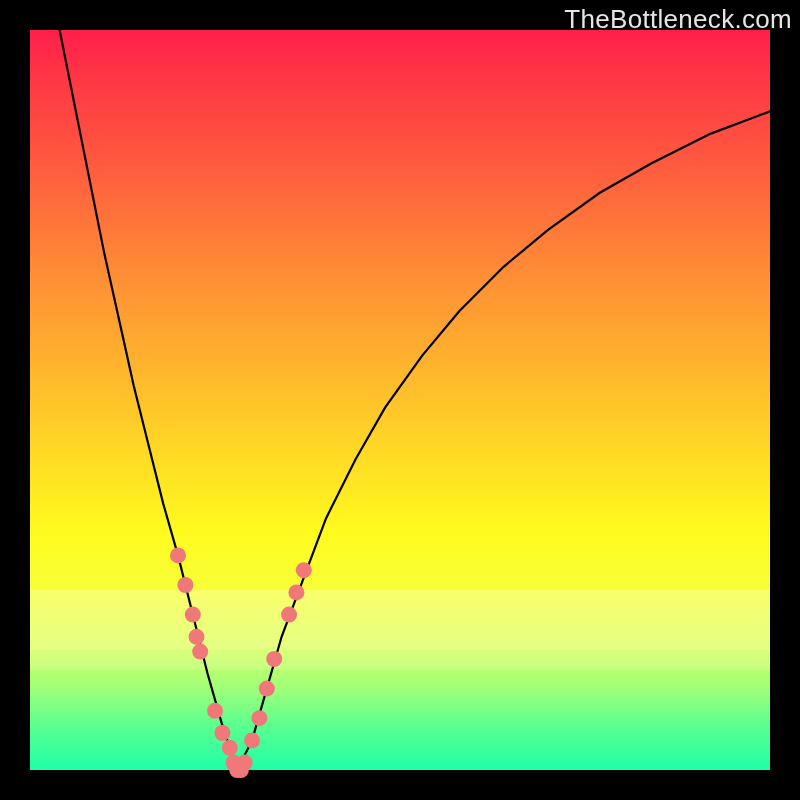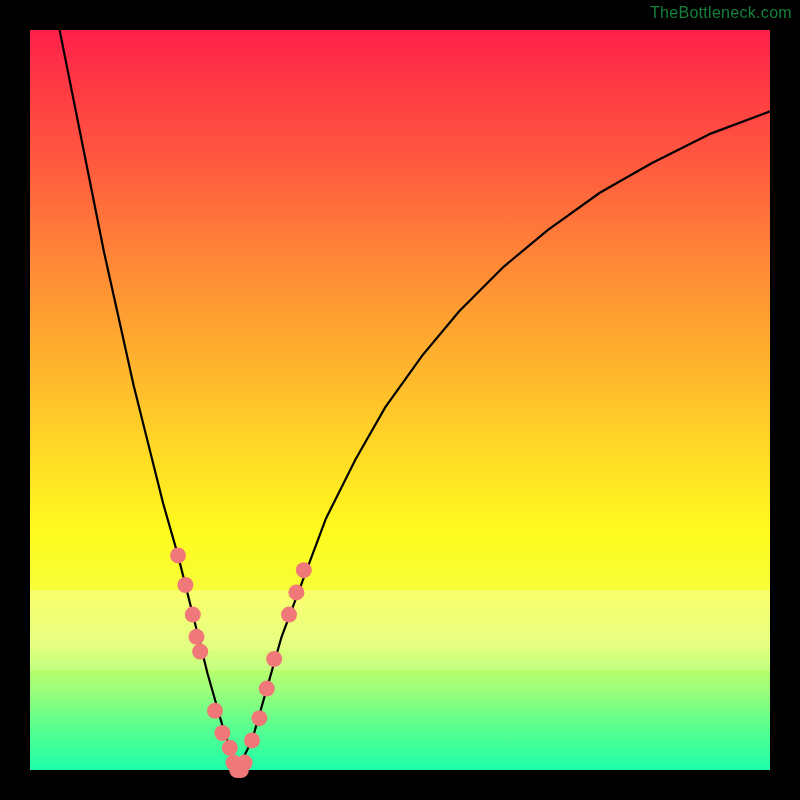--- a/index.html
+++ b/index.html
@@ -52,22 +52,22 @@
     left: 30px;
     width: 740px;
     top: 650px;
     height: 20px;
     background: rgba(255,255,220,0.2);
   }
   .watermark {
     position: absolute;
     top: 4px;
     right: 8px;
-    color: #15803d;
-    font-size: 16px;
+    color: #e5e5e5;
+    font-size: 26px;
     letter-spacing: 0.3px;
     font-weight: 500;
   }
   svg.curve {
     position: absolute;
     left: 30px;
     top: 30px;
     width: 740px;
     height: 740px;
     overflow: visible;

